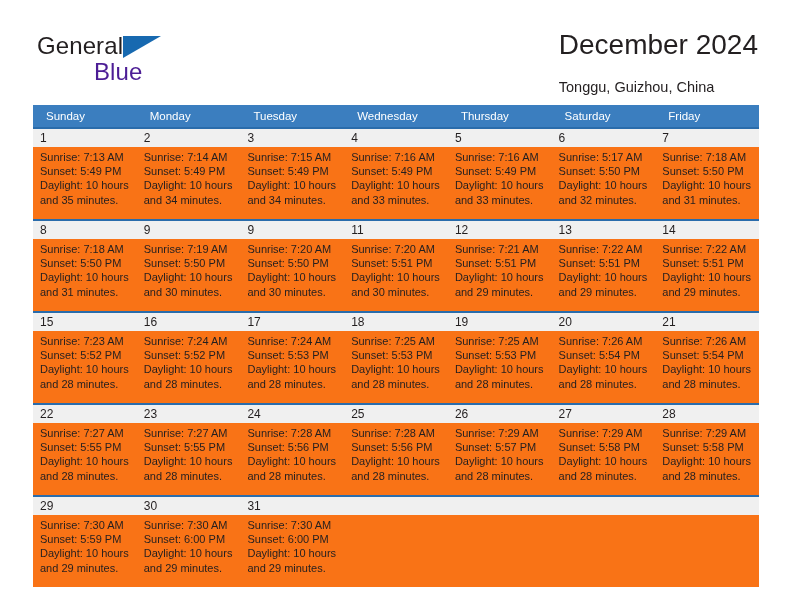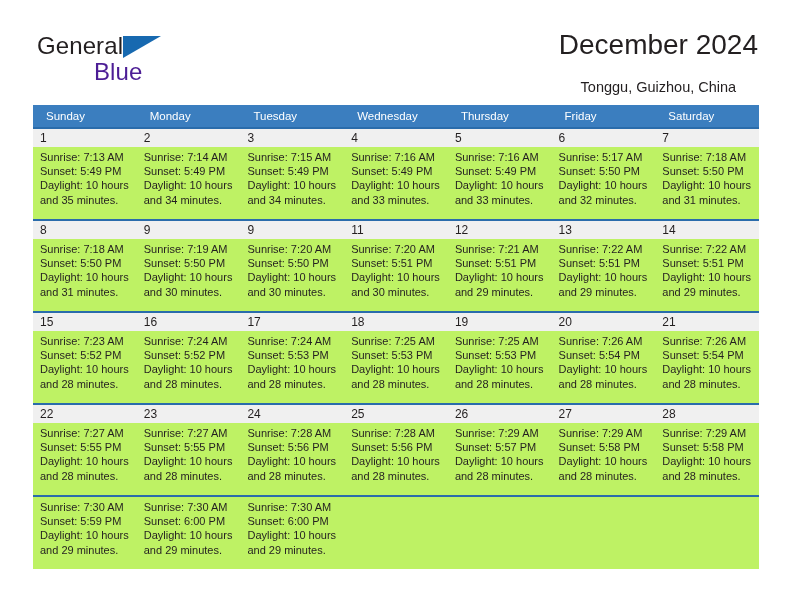--- a/index.html
+++ b/index.html
@@ -63,21 +63,21 @@
     font-size: 24px;
     letter-spacing: 0.1px;
     color: #4c1d95;
     line-height: 28px;
   }
 
   .title-block {
     position: absolute;
     right: 0;
     top: 0;
-    text-align: center;
+    text-align: left;
   }
   .cal-title {
     font-size: 28px;
     font-weight: normal;
     color: #231f20;
     line-height: 34px;
     white-space: nowrap;
   }
   .cal-subtitle {
     margin-top: 16px;
@@ -126,21 +126,21 @@
     flex: 1 1 0;
     font-size: 12px;
     line-height: 18px;
     padding-left: 7px;
     box-sizing: border-box;
     color: #231f20;
   }
   .detail-band {
     display: flex;
     height: 72px;
-    background: #bef264;
+    background: #f97316;
   }
   .detail-cell {
     flex: 1 1 0;
     padding: 3px 6px 0 7px;
     box-sizing: border-box;
     font-size: 11px;
     line-height: 14.2px;
     color: #231f20;
   }
   .detail-line {
@@ -169,22 +169,22 @@
   </div>
 
   <div class="calendar">
 
     <div class="weekday-row">
       <div class="weekday-cell">Sunday</div>
       <div class="weekday-cell">Monday</div>
       <div class="weekday-cell">Tuesday</div>
       <div class="weekday-cell">Wednesday</div>
       <div class="weekday-cell">Thursday</div>
+      <div class="weekday-cell">Saturday</div>
       <div class="weekday-cell">Friday</div>
-      <div class="weekday-cell">Saturday</div>
     </div>
 
     <div class="week-row">
       <div class="daynum-band">
         <div class="daynum-cell">1</div>
         <div class="daynum-cell">2</div>
         <div class="daynum-cell">3</div>
         <div class="daynum-cell">4</div>
         <div class="daynum-cell">5</div>
         <div class="daynum-cell">6</div>
@@ -398,20 +398,29 @@
         <div class="detail-cell">
           <div class="detail-line">Sunrise: 7:29 AM</div>
           <div class="detail-line">Sunset: 5:58 PM</div>
           <div class="detail-line">Daylight: 10 hours</div>
           <div class="detail-line">and 28 minutes.</div>
         </div>
       </div>
     </div>
 
     <div class="week-row">
+      <div class="daynum-band">
+        <div class="daynum-cell">29</div>
+        <div class="daynum-cell">30</div>
+        <div class="daynum-cell">31</div>
+        <div class="daynum-cell"></div>
+        <div class="daynum-cell"></div>
+        <div class="daynum-cell"></div>
+        <div class="daynum-cell"></div>
+      </div>
       <div class="detail-band">
         <div class="detail-cell">
           <div class="detail-line">Sunrise: 7:30 AM</div>
           <div class="detail-line">Sunset: 5:59 PM</div>
           <div class="detail-line">Daylight: 10 hours</div>
           <div class="detail-line">and 29 minutes.</div>
         </div>
         <div class="detail-cell">
           <div class="detail-line">Sunrise: 7:30 AM</div>
           <div class="detail-line">Sunset: 6:00 PM</div>

